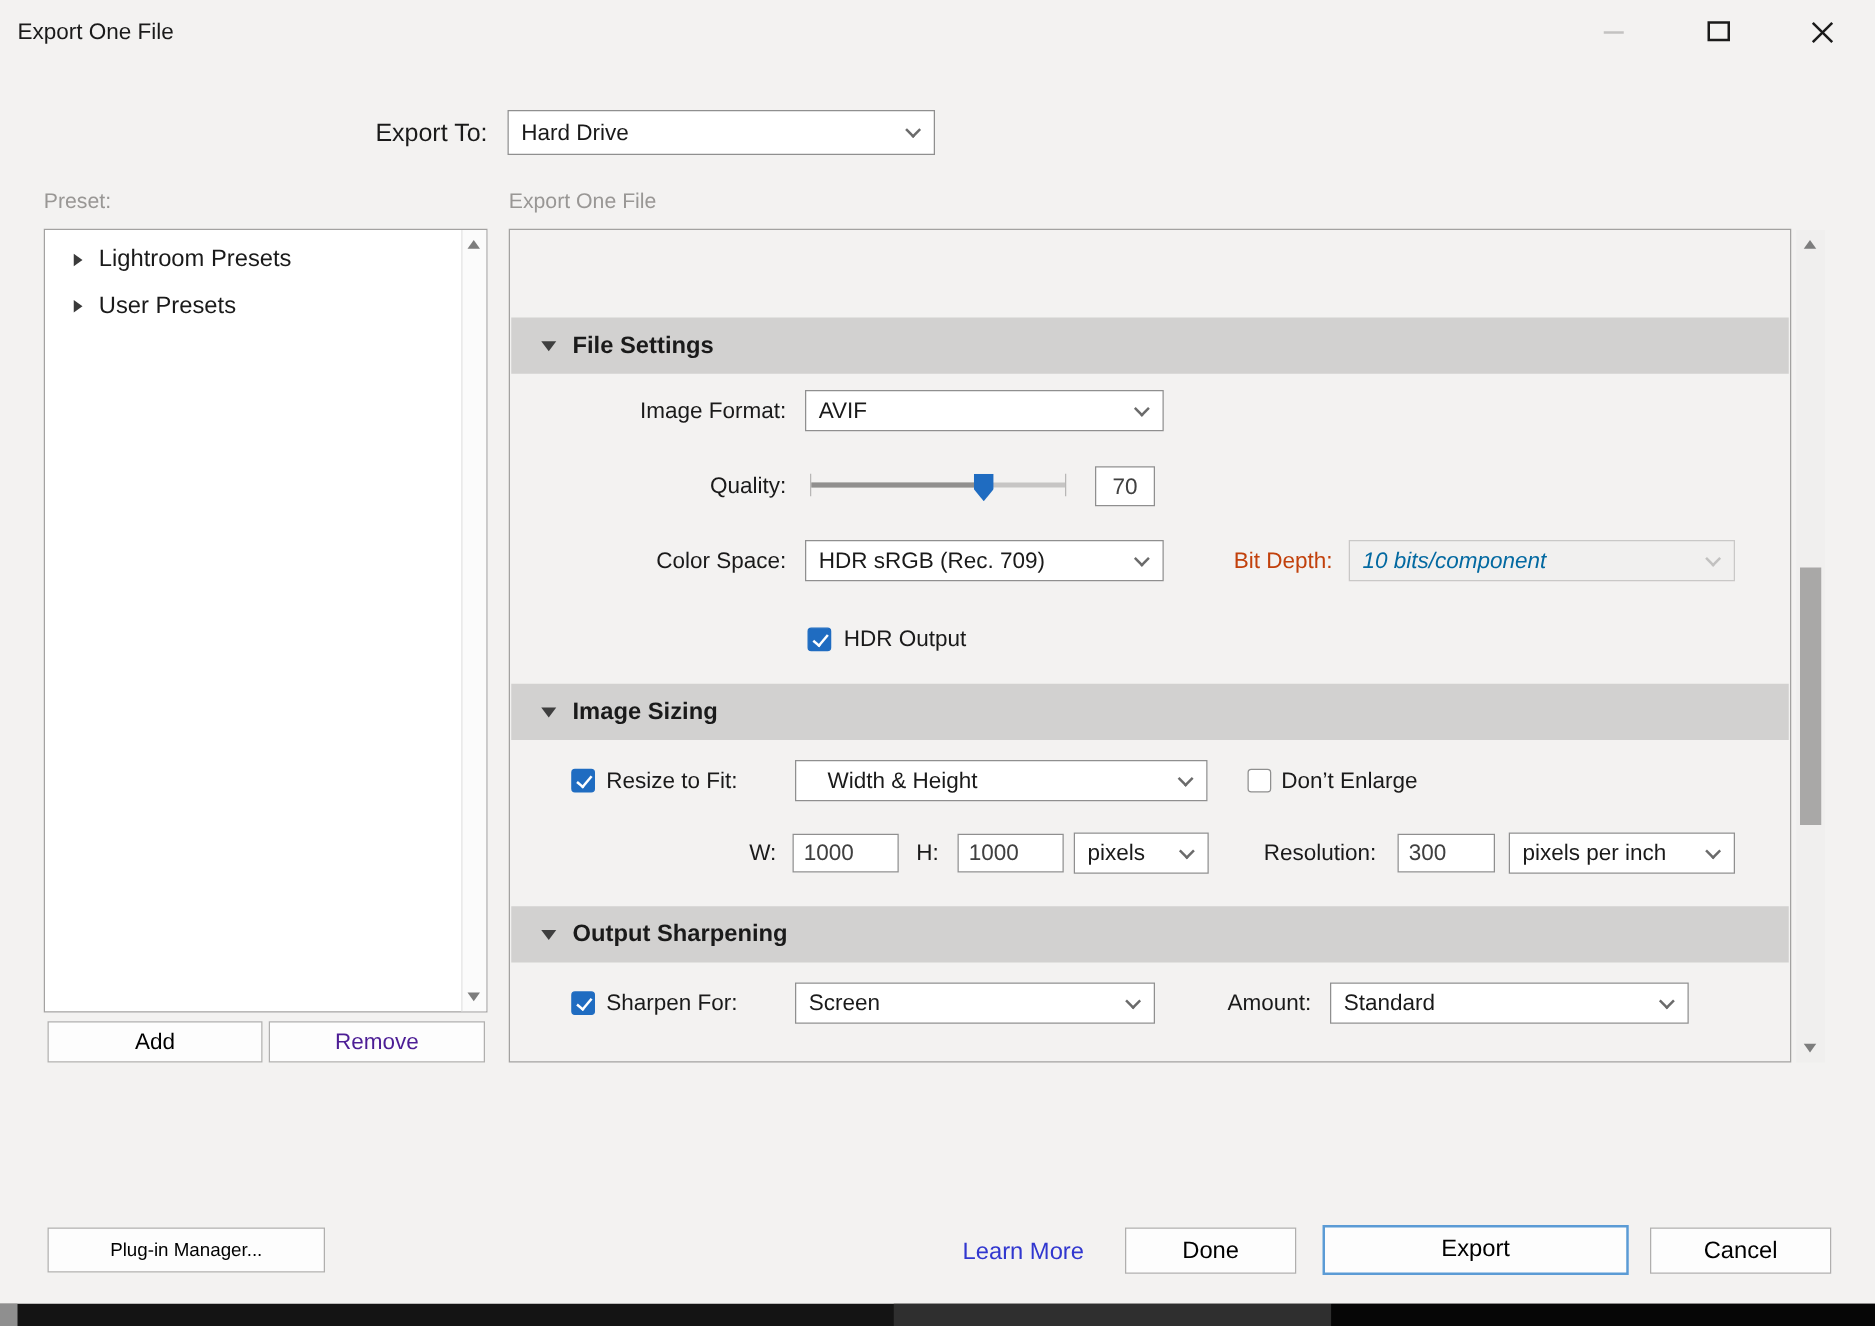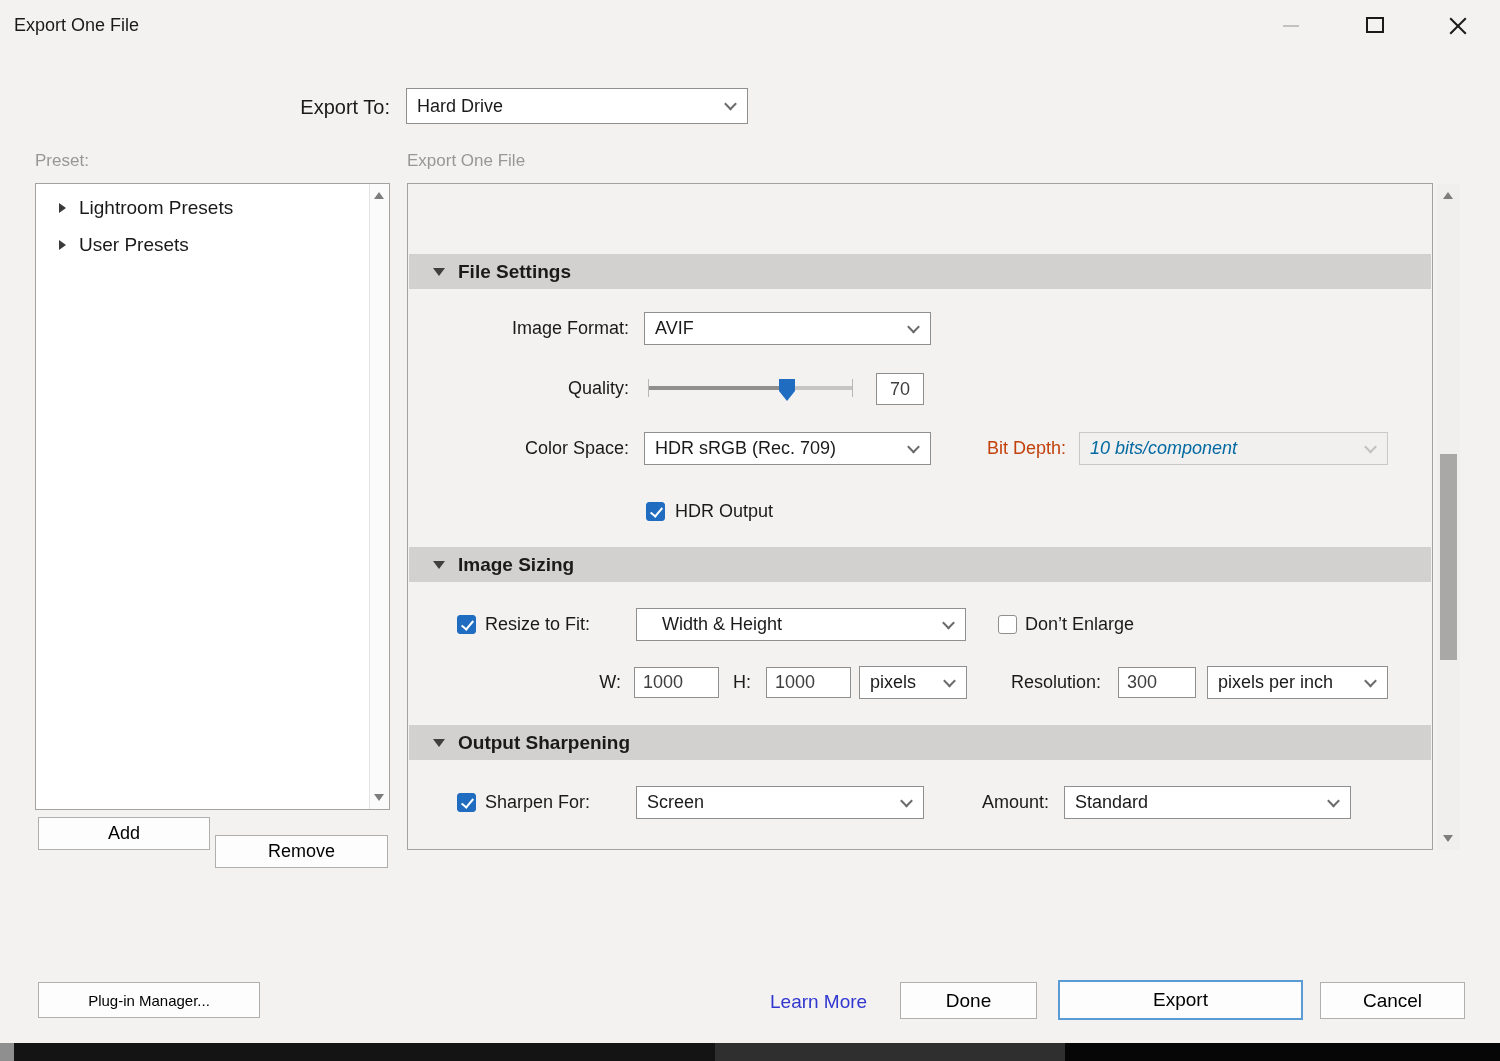--- a/index.html
+++ b/index.html
@@ -59,27 +59,27 @@
   .preset-label { left:35px; top:151px; }
   .preset-box { position:absolute; left:35px; top:183px; width:355px; height:627px; background:#fff;
                 border:1px solid #a3a2a1; }
   .preset-scroll { position:absolute; right:0; top:0; bottom:0; width:20px; background:#fbfbfb;
                    border-left:1px solid #e4e4e4; }
   .preset-scroll .sup { position:absolute; left:4px; top:8px; }
   .preset-scroll .sdn { position:absolute; left:4px; bottom:8px; }
   .preset-item { position:absolute; left:0; width:330px; height:32px; display:flex; align-items:center;
                  gap:13px; padding-left:23px; font-size:19px; }
   .add-btn    { left:38px;  top:817px; width:172px; height:33px; font-size:18px; }
-  .remove-btn { left:215px; top:817px; width:173px; height:33px; font-size:18px; color:#000000;margin-top:18px; }
+  .remove-btn { left:215px; top:817px; width:173px; height:33px; font-size:18px; color:#4c1d95; }
 
   
   .main-label { left:407px; top:151px; }
   .main-box { position:absolute; left:407px; top:183px; width:1026px; height:667px;
               border:1px solid #a3a2a1; background:#f3f2f1; }
-  .section-bar { position:absolute; left:1px; right:1px; height:35px; background:#d2d1d0;
+  .section-bar { position:absolute; left:1px; right:1px; height:45px; background:#d2d1d0;
                  display:flex; align-items:center; gap:13px; padding-left:24px; }
   .section-title { font-weight:bold; font-size:19px; }
   .bar-fs { top:70px; } .bar-is { top:363px; } .bar-os { top:541px; }
 
   .lbl-col { text-align:right; left:21px; width:200px; }
   .lbl-if { top:128px; } .lbl-q { top:188px; } .lbl-cs { top:248px; }
 
   .dd-format { left:236px; top:128px; width:287px; height:33px; }
   .dd-colorspace { left:236px; top:248px; width:287px; height:33px; }
   .lbl-bitdepth { left:533px; top:248px; width:125px; text-align:right; color:#c2410c; }

